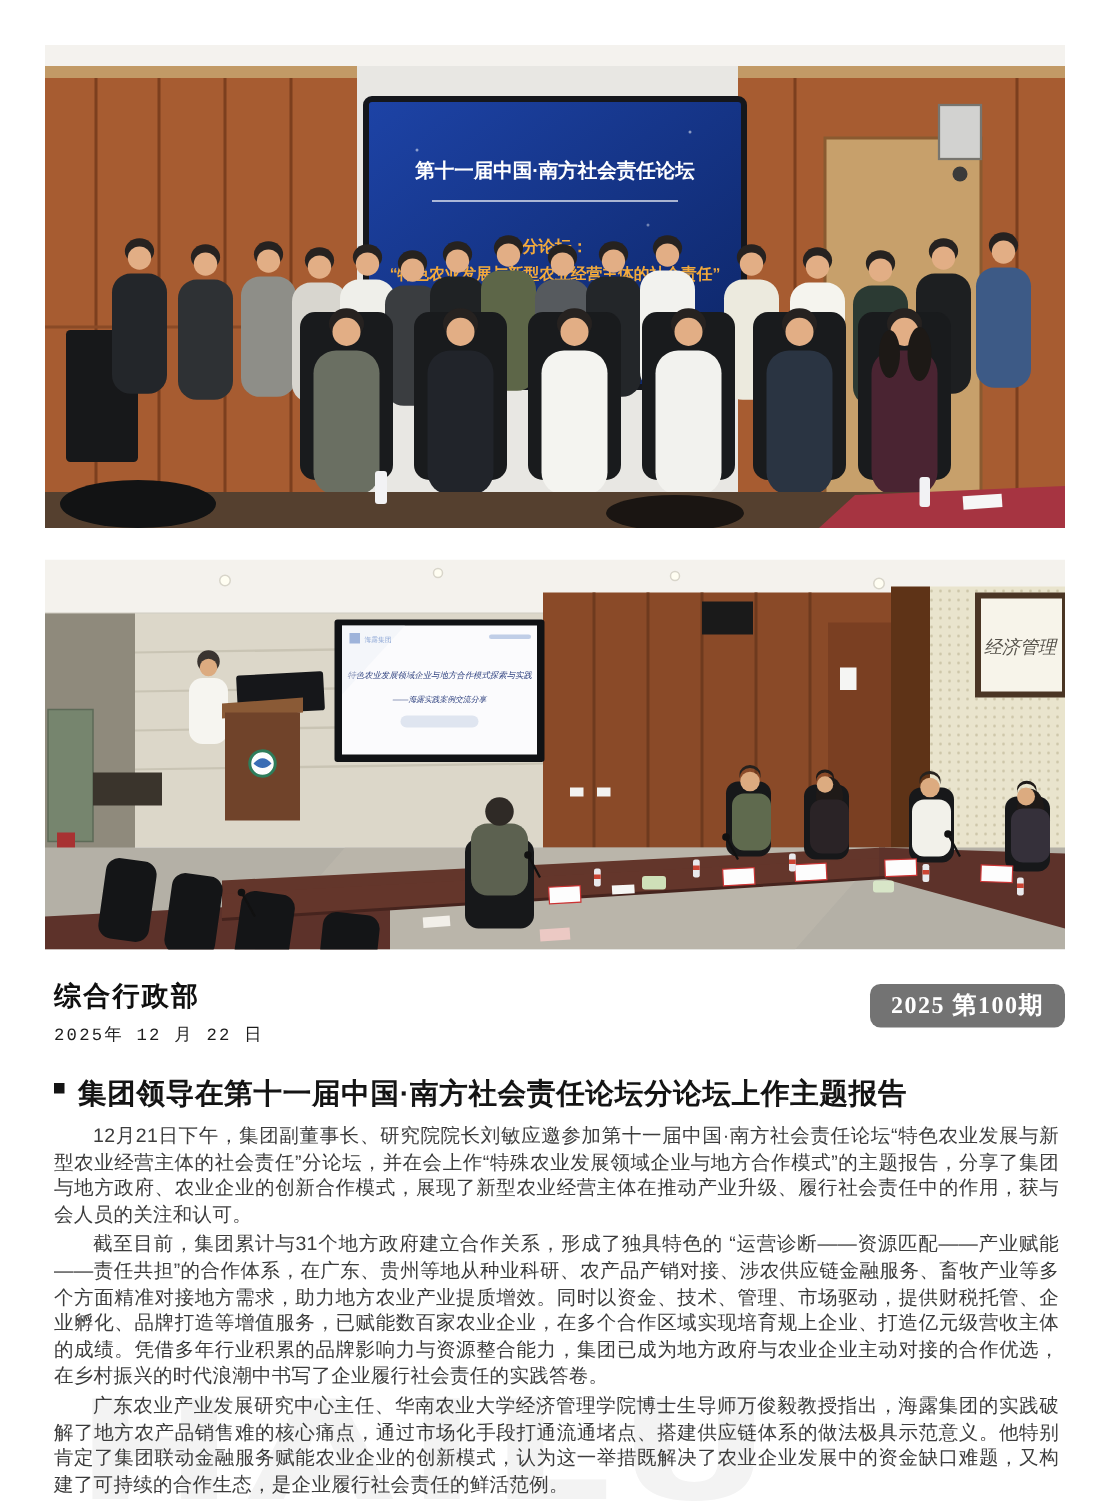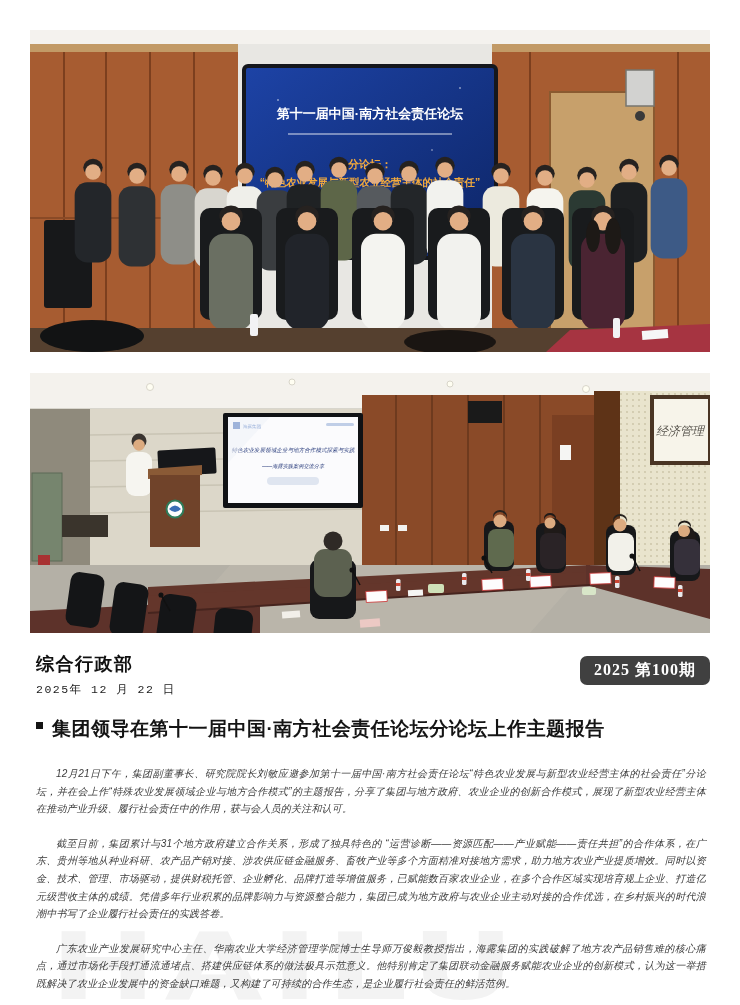--- a/index.html
+++ b/index.html
@@ -11,33 +11,33 @@
   #photo1 { top:30px; }
   #photo2 { top:373px;text-align:right; }
 
   .meta { position:absolute; left:36px; top:652px; z-index:3; }
   .department { font-family:Liberation Sans, sans-serif; font-size:18px; font-weight:700;
                 color:#101010; letter-spacing:1.5px; }
   .date { font-family:Liberation Mono, monospace; font-size:11.5px; color:#1c1c1c;
           margin-top:6px; letter-spacing:1.5px; }
 
   .badge { position:absolute; left:580px; top:656px; width:130px; height:29px;
-           background:#404040; border-radius:7px; color:#ffffff;
+           background:#737373; border-radius:7px; color:#ffffff;
            font-family:"Liberation Serif", serif; font-size:16px; font-weight:700;
            display:flex; align-items:center; justify-content:center;
            letter-spacing:1px; z-index:3; }
 
   .headline { position:absolute; left:36px; top:716px; width:672px; display:flex;
               align-items:flex-start; gap:9px; font-size:19px; font-weight:800;
               color:#141414; z-index:2; letter-spacing:0.5px; }
   .bullet { width:7px; height:7px; background:#141414; margin-top:6px; flex:none; }
 
   .bodytext { position:absolute; left:36px; top:748px; width:670px; z-index:2; }
-  .bodytext p { margin:17px 0 2px 0; font-size:10px; line-height:17.6px; color:#3c3c3c;
-                text-align:justify; text-indent:2em; letter-spacing:0.2px;font-style:italic; }
+  .bodytext p { margin:0 0 2px 0; font-size:13px; line-height:17.6px; color:#3c3c3c;
+                text-align:justify; text-indent:2em; letter-spacing:0.2px; }
 
   .watermark { position:absolute; left:50px; top:914px; z-index:1;
                font-size:92px; font-weight:900; color:#f3f3f3; letter-spacing:6px;
                transform:scaleX(1.38); transform-origin:left top;
                font-family:"DejaVu Sans", sans-serif; user-select:none; white-space:nowrap; }
 
   svg text { font-family:"Liberation Sans", sans-serif; }
   svg .serifText { font-family:"Liberation Serif", serif; }
 </style>
 </head>

